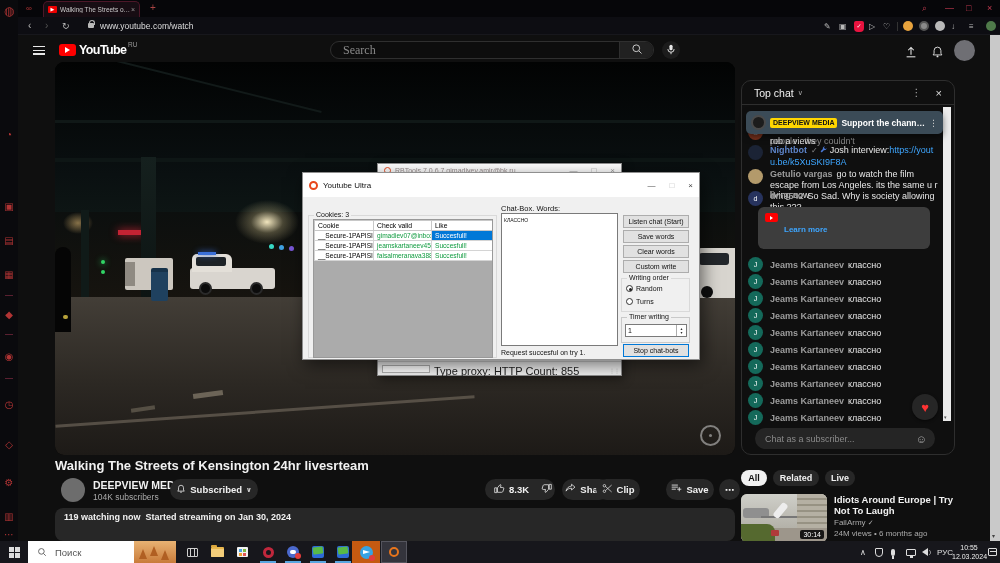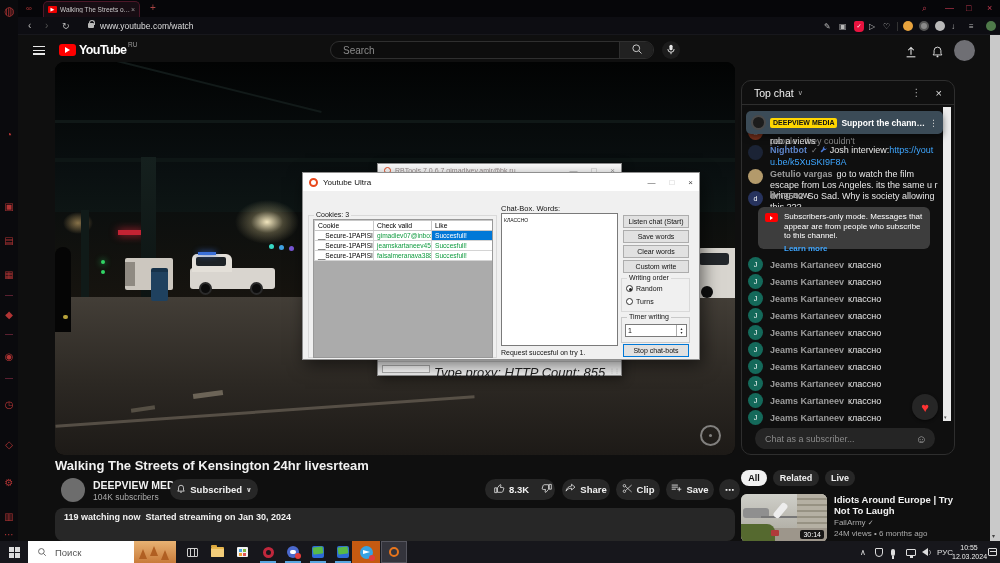--- a/index.html
+++ b/index.html
@@ -35,21 +35,21 @@
 
   
   .burger{position:absolute;left:33px;top:46px;width:12px;height:9px;}
   .burger i{display:block;height:1.4px;background:#e8e8e8;margin-bottom:2.3px;}
   #ytlogo-box{position:absolute;left:59px;top:44px;width:17px;height:12px;background:#f00;border-radius:3px;
     display:flex;align-items:center;justify-content:center;}
   #ytlogo-box b{width:0;height:0;border-left:5px solid #fff;border-top:3px solid transparent;border-bottom:3px solid transparent;}
   #ytlogo-text{position:absolute;left:79px;top:43px;color:#fff;font-size:12.5px;font-weight:bold;letter-spacing:-.6px;}
   #ytlogo-region{position:absolute;left:128px;top:41px;color:#9a9a9a;font-size:6.5px;}
   #searchpill{position:absolute;left:330px;top:41px;width:324px;height:18px;border:1px solid #2f2f2f;border-radius:9px;background:#0d0d0d;display:flex;}
-  #searchpill input{flex:1;background:transparent;border:none;outline:none;color:#ddd;font-size:10px;padding:0 0 0 12px;font-family:Liberation Sans, sans-serif;}
+  #searchpill input{flex:1;background:transparent;border:none;outline:none;color:#ddd;font-size:12px;padding:0 0 0 12px;font-family:Liberation Serif, serif;}
   #searchpill input::placeholder{color:#8a8a8a;}
   #searchbtn{width:34px;border-left:1px solid #2f2f2f;background:#212121;border-radius:0 9px 9px 0;display:flex;align-items:center;justify-content:center;}
   .micbtn{position:absolute;left:662px;top:41px;width:18px;height:18px;border-radius:50%;background:#1c1c1c;display:flex;align-items:center;justify-content:center;}
   .mast-ic{position:absolute;top:44px;width:16px;height:16px;display:flex;align-items:center;justify-content:center;}
   #mast-avatar{position:absolute;left:954px;top:40px;width:21px;height:21px;border-radius:50%;background:#6f6f74;}
 
   
   #player{left:55px;top:62px;width:680px;height:393px;border-radius:9px;overflow:hidden;background:#040404;z-index:5;
     box-shadow:inset 0 0 60px rgba(0,0,0,.8);}
   .scene{position:absolute;}
@@ -323,21 +323,21 @@
       <div class="cmsg" style="top:110px;">
         <span class="cname">dm9542</span><span>So Sad. Why is society allowing this ???</span>
       </div>
     </div>
 
     <div id="notice">
       <div class="ytmini">
           <b></b>
         </div>
       <div class="txt">
-        <span>Subscribers-only mode. Messages that appear are from people who subscribe to this channel.</span><br>
+        <br>
         <span style="color:#3ea6ff;font-weight:600;display:inline-block;margin-top:3px;">Learn more</span>
       </div>
     </div>
 
     <div class="spamrow" style="top:176px;">
         <div class="cavatar">J</div>
         <div class="line"><span class="cname">Jeams Kartaneev</span><span>классно</span></div>
       </div>
     <div class="spamrow" style="top:193px;">
         <div class="cavatar">J</div>
@@ -411,21 +411,21 @@
     <span><svg width="11" height="11" viewBox="0 0 16 16" style="transform:rotate(180deg)">
           <path d="M1 7h3v7H1zM5 13.5h6.3c.8 0 1.5-.5 1.7-1.3l1.2-3.7A1.5 1.5 0 0 0 12.8 6.6H9.4l.6-2.8A1.2 1.2 0 0 0 8.8 2.4L5 7z" fill="none" stroke="#f1f1f1" stroke-width="1.1"></path>
         </svg></span>
   </div>
   <div class="pill" style="left:562px;top:479px;width:48px;">
     <span><svg width="11" height="11" viewBox="0 0 16 16">
           <path d="M9.5 4.5V1.8L14.5 6l-5 4.2V7.6C6 7.6 3.3 9 1.5 11.8 2.2 7.5 5.4 4.8 9.5 4.5z" fill="none" stroke="#f1f1f1" stroke-width="1.1"></path>
         </svg></span>
     <span>Share</span>
   </div>
-  <div class="pill" style="left:616px;top:479px;width:44px;">
+  <div class="pill" style="left:596px;top:479px;width:44px;">
     <span><svg width="11" height="11" viewBox="0 0 16 16">
           <circle cx="3.5" cy="4" r="1.8" fill="none" stroke="#f1f1f1"></circle>
           <circle cx="3.5" cy="12" r="1.8" fill="none" stroke="#f1f1f1"></circle>
           <line x1="5" y1="5" x2="14" y2="13" stroke="#f1f1f1"></line>
           <line x1="5" y1="11" x2="14" y2="3" stroke="#f1f1f1"></line>
         </svg></span>
     <span>Clip</span>
   </div>
   <div class="pill" style="left:666px;top:479px;width:48px;">
     <span><svg width="11" height="11" viewBox="0 0 16 16">
@@ -470,27 +470,27 @@
   <div id="rbtools" class="abs w32">
     <div class="w32-title" style="height:13px;">
       <span class="oring" style="width:7px;height:7px;border-width:1.5px;"></span>
       <span class="ell" style="color:#9a8f8f;font-size:7px;margin-left:4px;flex:1;">RBTools 7.0.6.7 gimadiyev.amir@bk.ru</span>
       <span class="w32-ctl" style="color:#999;">—</span>
       <span class="w32-ctl" style="color:#999;">□</span>
       <span class="w32-ctl" style="color:#999;">×</span>
     </div>
     <div class="abs" style="left:0;bottom:0;right:0;height:14px;background:#f0f0f0;border-top:1px solid #d0d0d0;">
       <div class="abs" style="left:4px;top:3px;width:48px;height:8px;background:#fff;border:1px solid #b0b0b0;"></div>
-      <div class="abs" style="left:56px;top:3px;font-size:13px;color:#222;font-style:italic;">Type proxy: HTTP   Count: 855</div>
+      <div class="abs" style="left:56px;top:3px;font-size:11px;color:#222;">Type proxy: HTTP   Count: 855</div>
       <div class="abs" style="right:2px;bottom:1px;color:#aaa;font-size:6px;letter-spacing:-1px;">⋮⋮</div>
     </div>
   </div>
 
   <div id="ultra" class="abs w32">
-    <div class="w32-title" style="height:18px;justify-content:space-between;">
+    <div class="w32-title" style="height:24px;justify-content:space-between;">
       <span class="oring"></span>
       <span style="color:#111;font-size:8px;margin-left:5px;flex:1;">Youtube Ultra</span>
       <span class="w32-ctl">—</span>
       <span class="w32-ctl" style="color:#bbb;">□</span>
       <span class="w32-ctl">×</span>
     </div>
 
     <div class="grp" style="left:5px;top:42px;width:189px;height:143px;">
       <span class="lbl">Cookies: 3</span>
       <div class="abs" style="left:4px;top:3px;width:180px;height:139px;border:1px solid #999;background:#ababab;overflow:hidden;">

